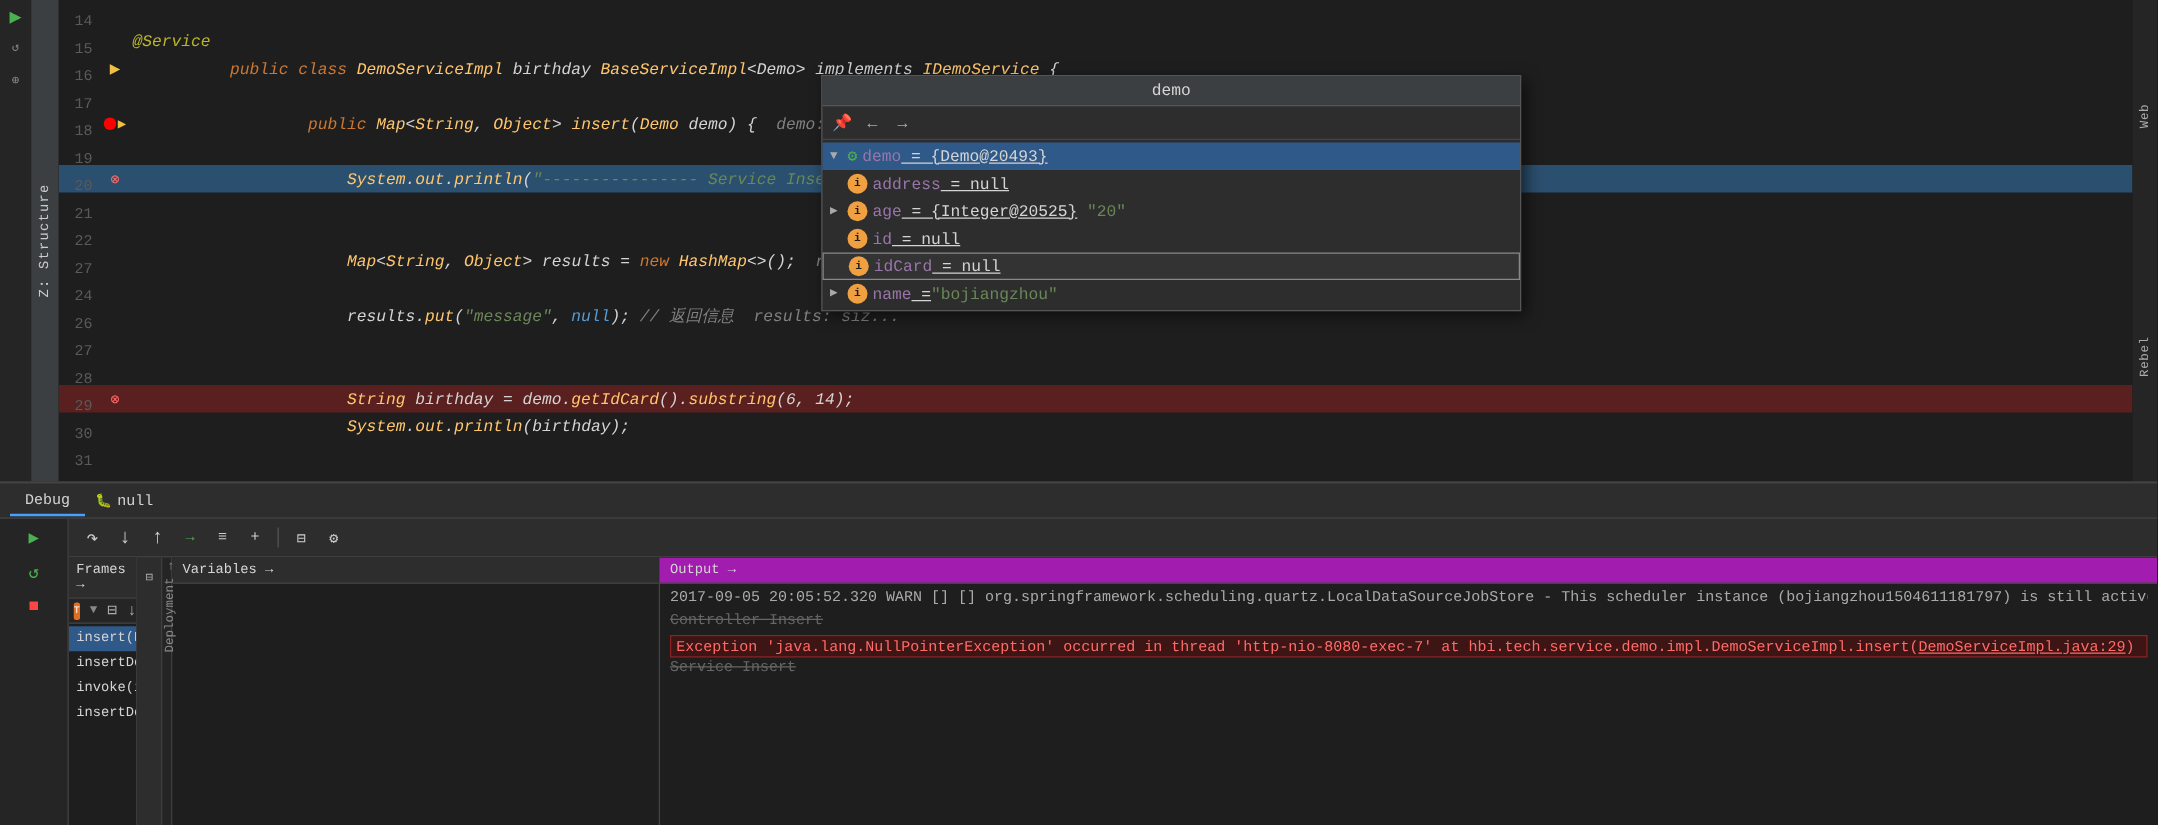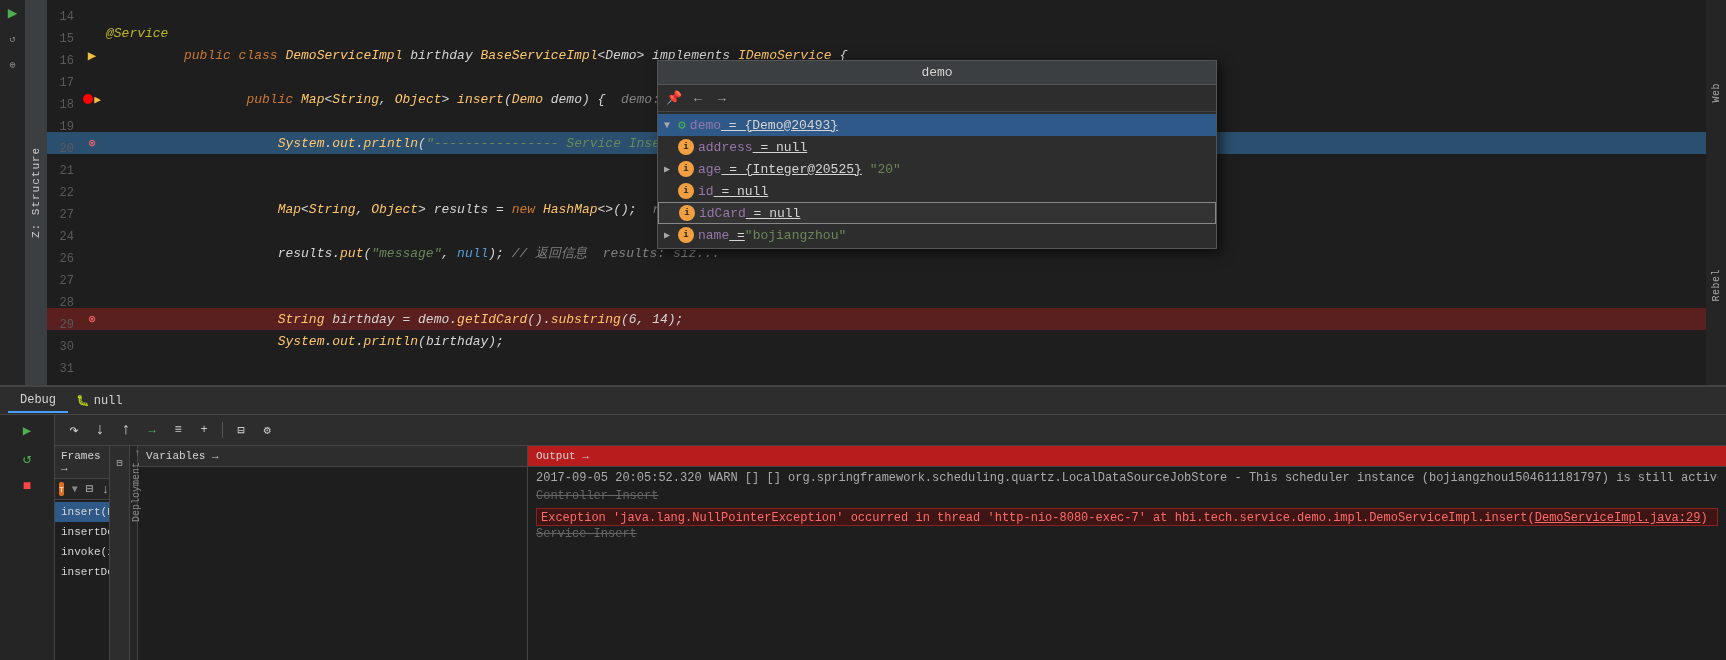--- a/index.html
+++ b/index.html
@@ -350,21 +350,21 @@
       flex: 1;
       background: #1e1e1e;
       display: flex;
       flex-direction: column;
       overflow: hidden;
     }
     .console-tab {
       padding: 4px 8px;
       font-size: 11px;
       color: #d4d4d4;
-      background: #b91c1c;
+      background: #a21caf;
       border-bottom: 1px solid #444;
       display: flex;
       align-items: center;
       gap: 4px;
     }
 
     .console-content {
       flex: 1;
       overflow-y: auto;
       padding: 4px 8px;

